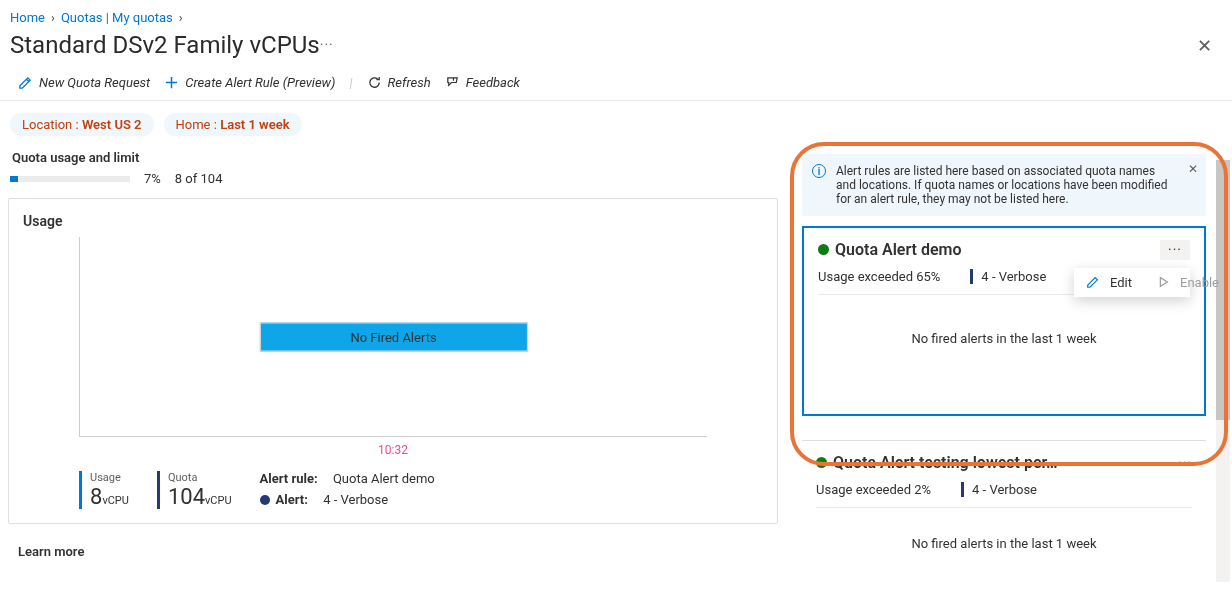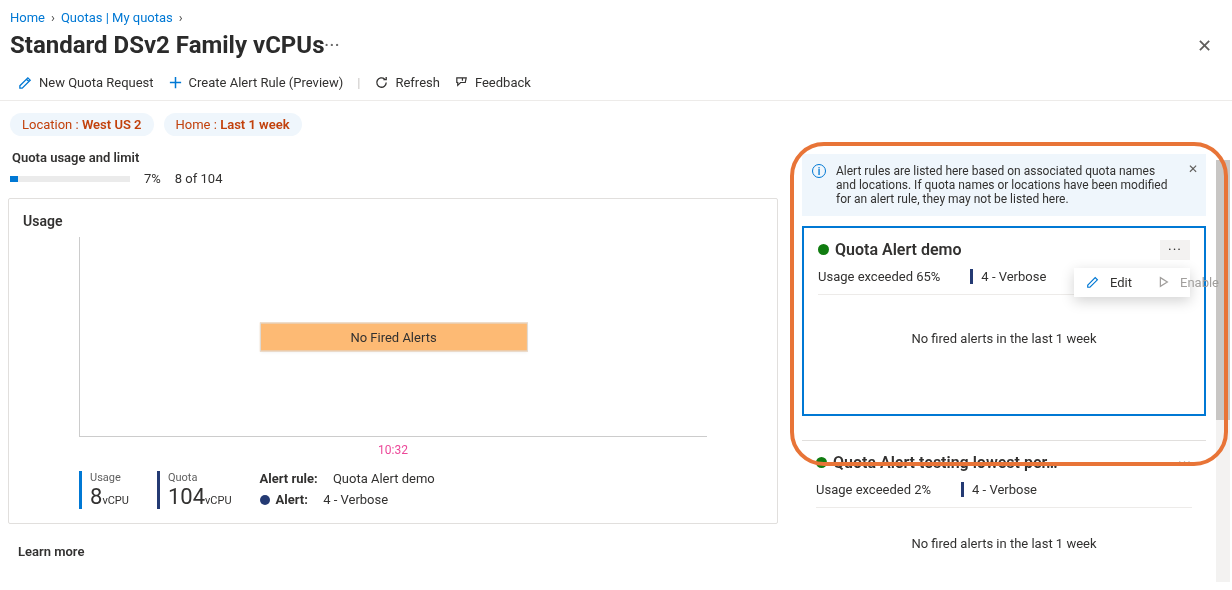--- a/index.html
+++ b/index.html
@@ -26,39 +26,40 @@
   .breadcrumb .sep { color: #4b4b4b; }
   .title-row {
     padding: 2px 10px 10px 10px;
     display: flex;
     align-items: center;
     justify-content: space-between;
   }
   .title-row h1 {
     margin: 0;
     font-size: 24px;
-    font-weight: 700;
+    font-weight: 400;
     color: #2b2b2b;
     display: flex;
     align-items: center;
     gap: 0;
   }
   .more-dots { color: #666; font-size: 14px; letter-spacing: 1px; cursor: pointer; }
   .close-x {
     font-size: 18px;
     color: #605e5c;
     cursor: pointer;
     padding: 0 10px;
   }
   .toolbar {
     display: flex;
     align-items: flex-start;
     gap: 14px;
     padding: 6px 10px 10px 18px;
     border-bottom: 1px solid #edebe9;
+    font-style: italic;
   }
   .toolbar .btn {
     display: flex;
     align-items: center;
     gap: 6px;
     cursor: pointer;
     color: #323130;
     font-size: 13px;
   }
   .toolbar .btn svg { width: 15px; height: 15px; }
@@ -121,21 +122,21 @@
     margin: 8px 56px 0 56px;
     height: 200px;
     position: relative;
   }
   .no-fired {
     position: absolute;
     left: 50%;
     top: 50%;
     transform: translate(-50%, -50%);
     border: 1px solid #ddd;
-    background: #fdba74;
+    background: #0ea5e9;
     padding: 6px 90px;
     font-size: 13px;
     color: #323130;
     box-shadow: 0 1px 3px rgba(0,0,0,0.06);
   }
   .x-axis {
     text-align: center;
     color: #ec4899;
     font-size: 12px;
     margin-top: 6px;

